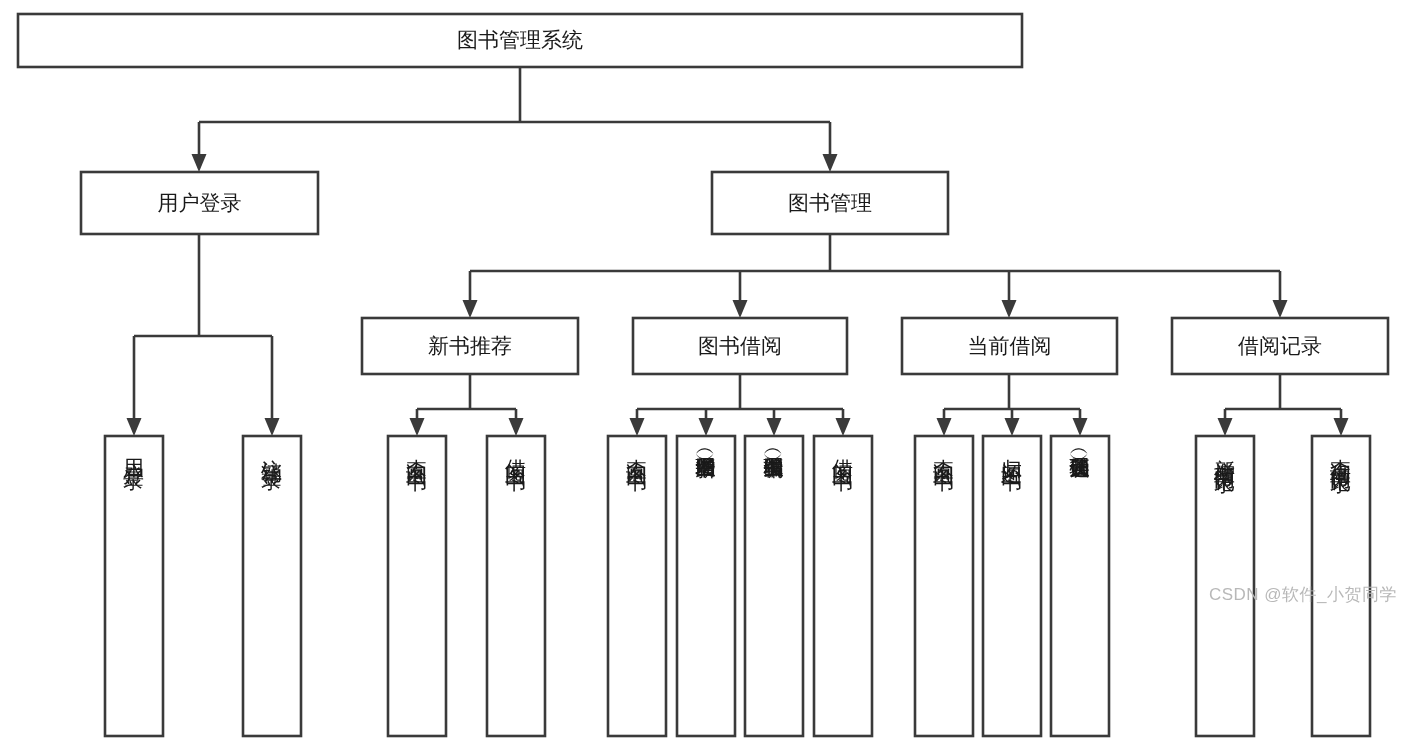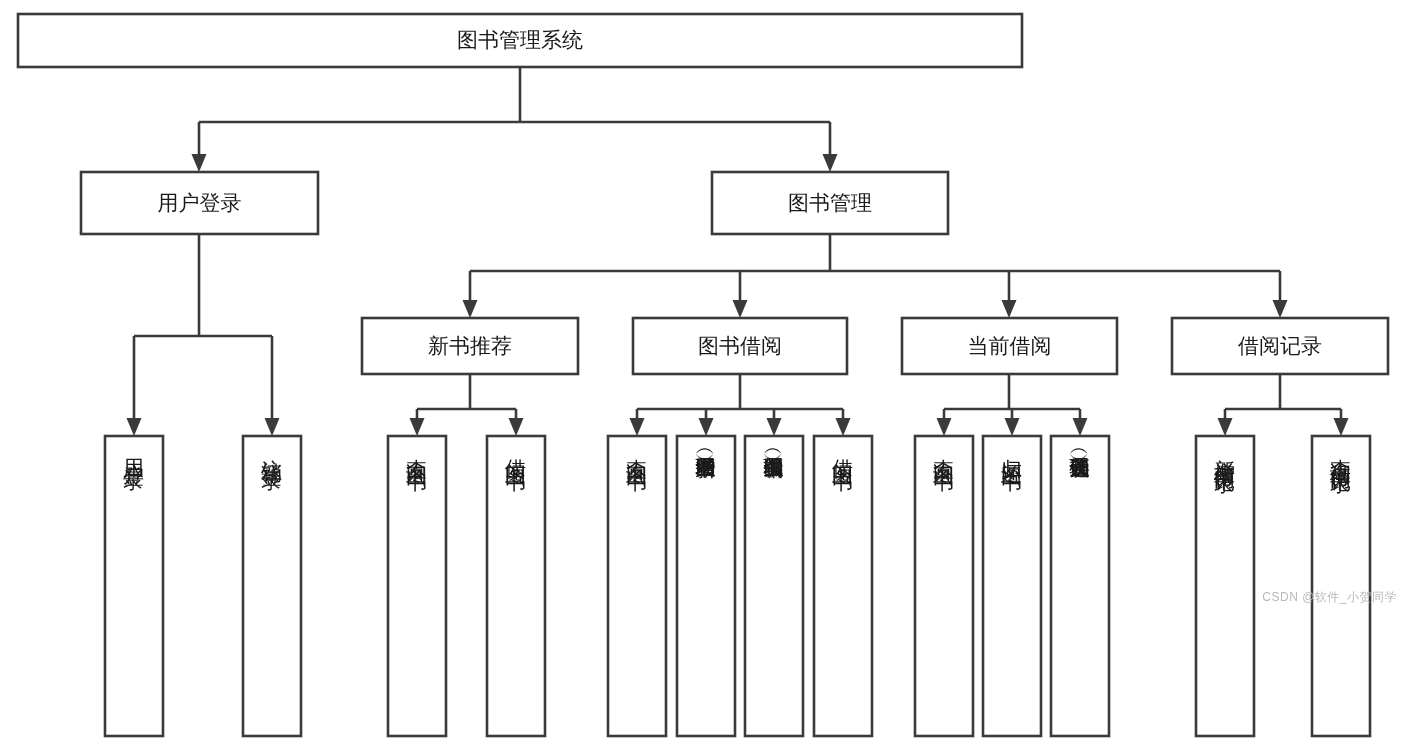--- a/index.html
+++ b/index.html
@@ -65,21 +65,21 @@
     line-height: 1.0;
     color: #1a1a1a;
     letter-spacing: 4px;
     white-space: nowrap;
   }
   .watermark {
     position: absolute;
     right: 8px;
     bottom: 6px;
     font-family: "Liberation Sans", "DejaVu Sans", sans-serif;
-    font-size: 12px;
+    font-size: 17px;
     color: #b8b8b8;
     letter-spacing: 0.5px;
     user-select: none;
     white-space: nowrap;
   }
 </style>
 </head>
 <body>
 
 <div id="diagram-root">

